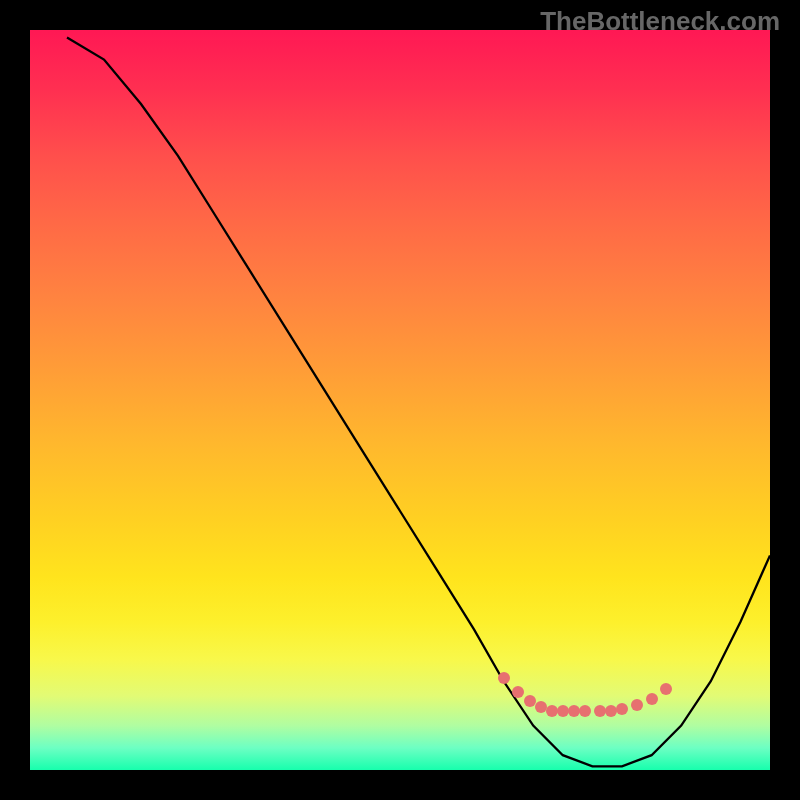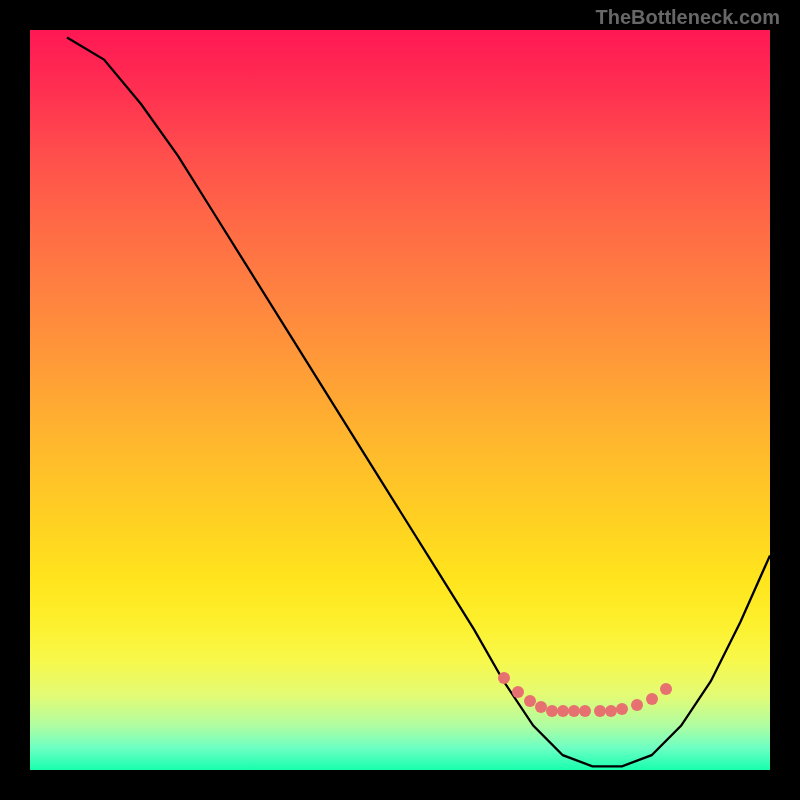--- a/index.html
+++ b/index.html
@@ -9,21 +9,21 @@
   background: #000;
   position: relative;
   font-family: Arial, sans-serif;
   overflow: hidden;
 }
 .watermark {
   position: absolute;
   top: 6px;
   right: 20px;
   color: #676767;
-  font-size: 20px;
+  font-size: 26px;
   font-weight: bold;
   z-index: 10;
 }
 .plot-area {
   position: absolute;
   left: 30px;
   top: 30px;
   width: 740px;
   height: 740px;
 }

